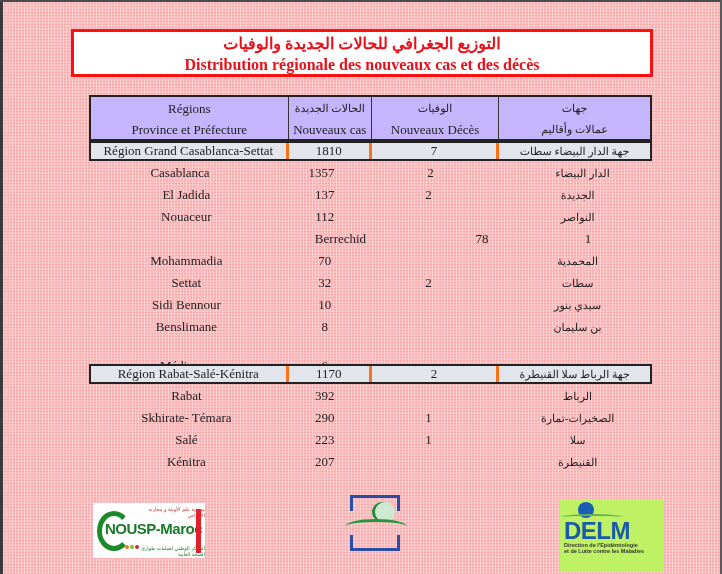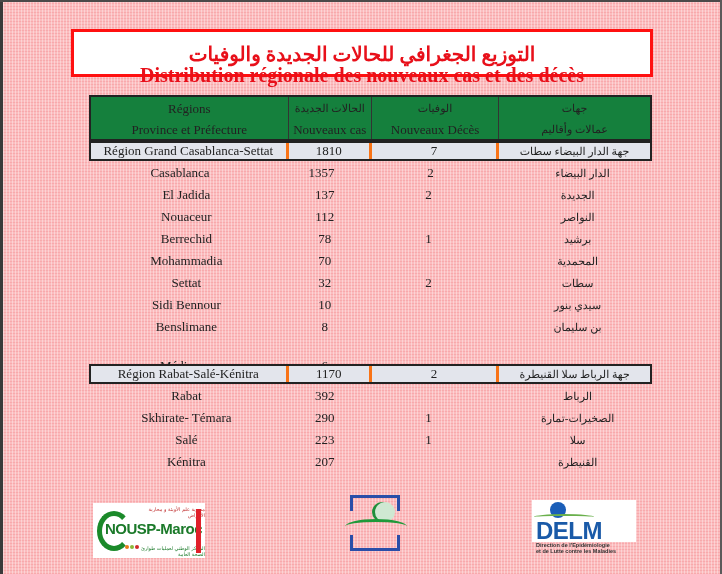--- a/index.html
+++ b/index.html
@@ -10,29 +10,29 @@
       repeating-linear-gradient(90deg, rgba(255,255,255,0.35) 0px, rgba(255,255,255,0.35) 1px, transparent 1px, transparent 3px),
       repeating-linear-gradient(0deg, rgba(240,120,125,0.28) 0px, rgba(240,120,125,0.28) 1px, transparent 1px, transparent 3px);
   }
   .frame-left{position:absolute;left:0;top:0;width:3px;height:574px;background:#3a3a3a;}
   .frame-top{position:absolute;left:0;top:0;width:722px;height:2px;background:#4a4a4a;}
   .frame-right{position:absolute;right:0;top:0;width:2px;height:574px;background:#5a5a5a;}
 
   .title-box{position:absolute;left:71px;top:29px;width:582px;height:48px;
     background:#fff;border:3px solid #ff1010;box-sizing:border-box;
     text-align:center;color:#e8101a;font-weight:bold;font-family:"Liberation Serif",serif;}
-  .title-ar{font-size:20px;line-height:20px;margin-top:12px;direction:rtl;}
-  .title-fr{font-size:20px;line-height:22px;}
+  .title-ar{font-size:16px;line-height:20px;margin-top:2px;direction:rtl;}
+  .title-fr{font-size:16px;line-height:22px;}
 
   .tbl{position:absolute;left:89px;top:95px;width:563px;}
   .row{position:absolute;left:0;width:563px;display:flex;box-sizing:border-box;}
   .c{box-sizing:border-box;text-align:center;font-family:"Liberation Serif",serif;color:#222;font-size:13px;}
   .c0{width:199px;} .c1{width:84px;} .c2{width:128px;} .c3{width:152px;}
 
-  .hdr{top:0;height:46px;background:#15803d;border:2px solid #222;}
+  .hdr{top:0;height:46px;background:#c4b5fd;border:2px solid #222;}
   .hdr .c{border-right:1px solid #333;line-height:21px;padding-top:1px;}
   .hdr .c:last-child{border-right:none;}
   .ar{direction:rtl;font-size:11px;}
 
   .reg{height:20px;background:#e3e5ec;border:2px solid #222;}
   .reg .c{border-right:3px solid #f97316;line-height:16px;}
   .reg .c:last-child{border-right:none;}
   .reg .c3{font-size:11px;}
 
   .drow{height:22px;}
@@ -47,21 +47,21 @@
   .nousp-bot{position:absolute;left:36px;top:42px;font-size:5px;color:#1b7a2a;direction:rtl;}
   .dots{position:absolute;left:32px;top:42px;display:flex;gap:1px;}
   .dots span{width:4px;height:4px;border-radius:50%;display:block;}
 
   .logo-center{position:absolute;left:348px;top:495px;width:56px;height:58px;}
   .lc-top{position:absolute;left:2px;top:0;width:50px;height:16px;border:3px solid #2a4ea8;border-bottom:none;box-sizing:border-box;}
   .lc-bot{position:absolute;left:2px;top:40px;width:50px;height:16px;border:3px solid #2a4ea8;border-top:none;box-sizing:border-box;}
   .lc-sun{position:absolute;left:27px;top:7px;width:20px;height:20px;border-radius:50%;background:#cfe8d2;box-shadow:-3px 0 0 #1f8e3a;}
   .lc-wave{position:absolute;left:-3px;top:24px;width:62px;height:12px;border-top:3px solid #1f9a3a;border-radius:50% 50% 0 0;}
 
-  .logo-delm{position:absolute;left:532px;top:500px;width:104px;height:42px;background:#ffffff;}
+  .logo-delm{position:absolute;left:560px;top:500px;width:104px;height:72px;background:#bef264;}
   .delm-ball{position:absolute;left:18px;top:2px;width:16px;height:16px;border-radius:50%;background:#1a5eb8;}
   .delm-swoosh{position:absolute;left:2px;top:14px;width:60px;height:4px;border-top:2px solid #6ab04c;border-radius:50%;}
   .delm-text{position:absolute;left:4px;top:17px;font-family:"Liberation Sans",sans-serif;font-weight:bold;font-size:24px;color:#1a5aa8;letter-spacing:-0.5px;}
   .delm-sub{position:absolute;left:4px;top:42px;font-size:5.5px;line-height:6px;color:#333;font-weight:bold;font-family:"Liberation Sans",sans-serif;}
 </style>
 </head>
 <body>
 
 <div class="frame-left"></div>
 <div class="frame-top"></div>
@@ -115,21 +115,20 @@
   <div class="row drow" style="top:111px;">
     <div class="c c0">Nouaceur</div>
     <div class="c c1">112</div>
     <div class="c c2"></div>
     <div class="c c3">النواصر</div>
   </div>
   <div class="row drow" style="top:133px;justify-content:flex-end;">
     <div class="c c0">Berrechid</div>
     <div class="c c1">78</div>
     <div class="c c2">1</div>
-    <div class="c c3">برشيد</div>
   </div>
   <div class="row drow" style="top:155px;">
     <div class="c c0">Mohammadia</div>
     <div class="c c1">70</div>
     <div class="c c2"></div>
     <div class="c c3">المحمدية</div>
   </div>
   <div class="row drow" style="top:177px;">
     <div class="c c0">Settat</div>
     <div class="c c1">32</div>

